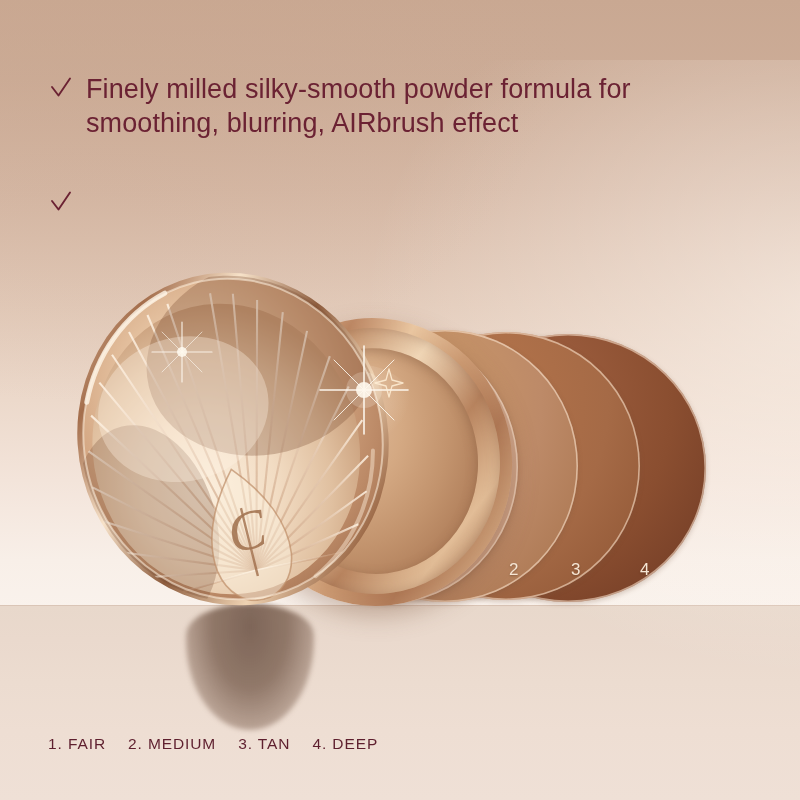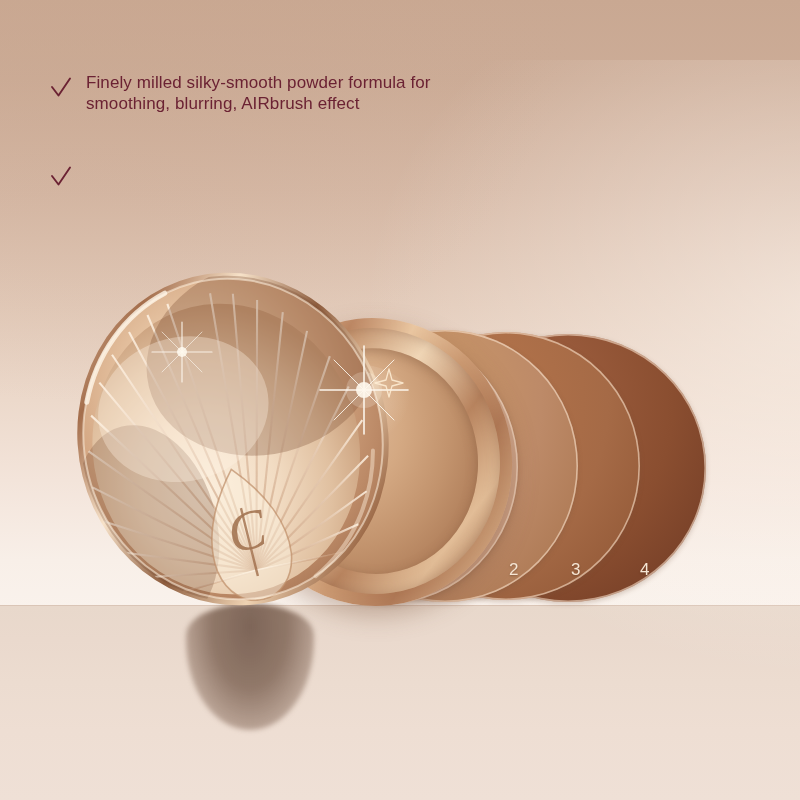--- a/index.html
+++ b/index.html
@@ -78,21 +78,21 @@
   .tick {
     flex:0 0 auto;
     width:22px; height:26px;
     position:relative;
     top:3px;
   }
   .tick svg { display:block; width:22px; height:26px; }
 
   .bullet-text {
     color:#6b2233;
-    font-size:17px;
+    font-size:27px;
     line-height:1.26;
     letter-spacing:.1px;
     font-weight:400;
     white-space:pre-line;
   }
 
   
   #product {
     position:absolute;
     left:0; top:0;
@@ -395,14 +395,20 @@
     </div>
 
     <div class="sparkle" style="left:372px; top:366px; z-index:9;">
       <svg width="34" height="34" viewBox="0 0 34 34">
         <path d="M17 3 L20 14 L31 17 L20 20 L17 31 L14 20 L3 17 L14 14 Z" fill="none" stroke="rgba(255,238,214,.85)" stroke-width="1.3" stroke-linejoin="round"></path>
       </svg>
     </div>
 
   </div>
 
+  <div class="legend">
+    <span class="legend-item">1. FAIR</span>
+    <span class="legend-item">2. MEDIUM</span>
+    <span class="legend-item">3. TAN</span>
+    <span class="legend-item">4. DEEP</span>
+  </div>
 
 </div>
 
 </body></html>

